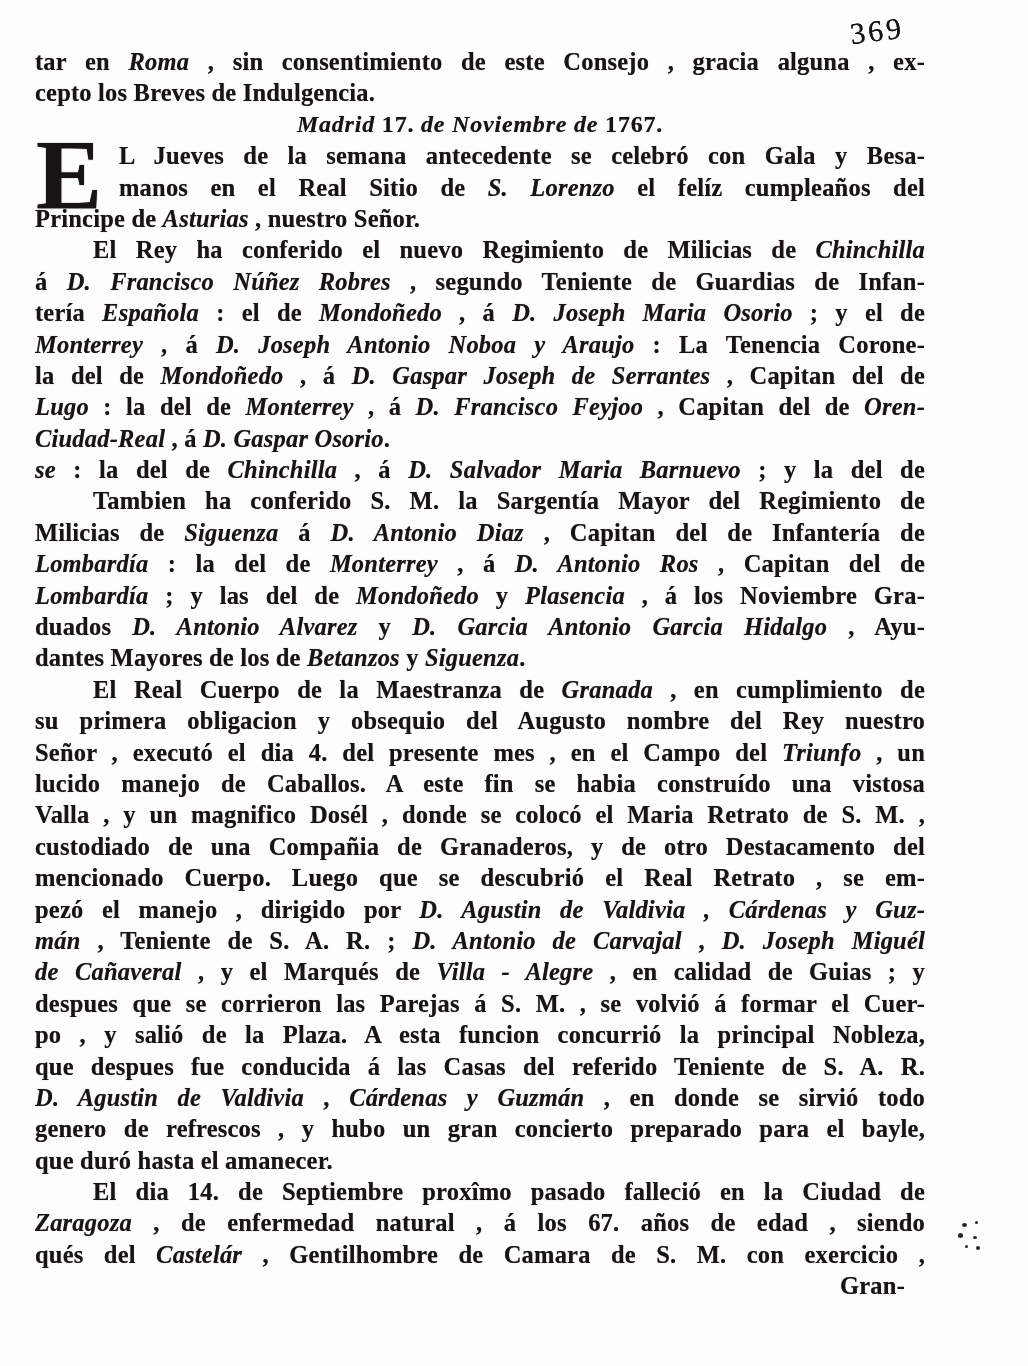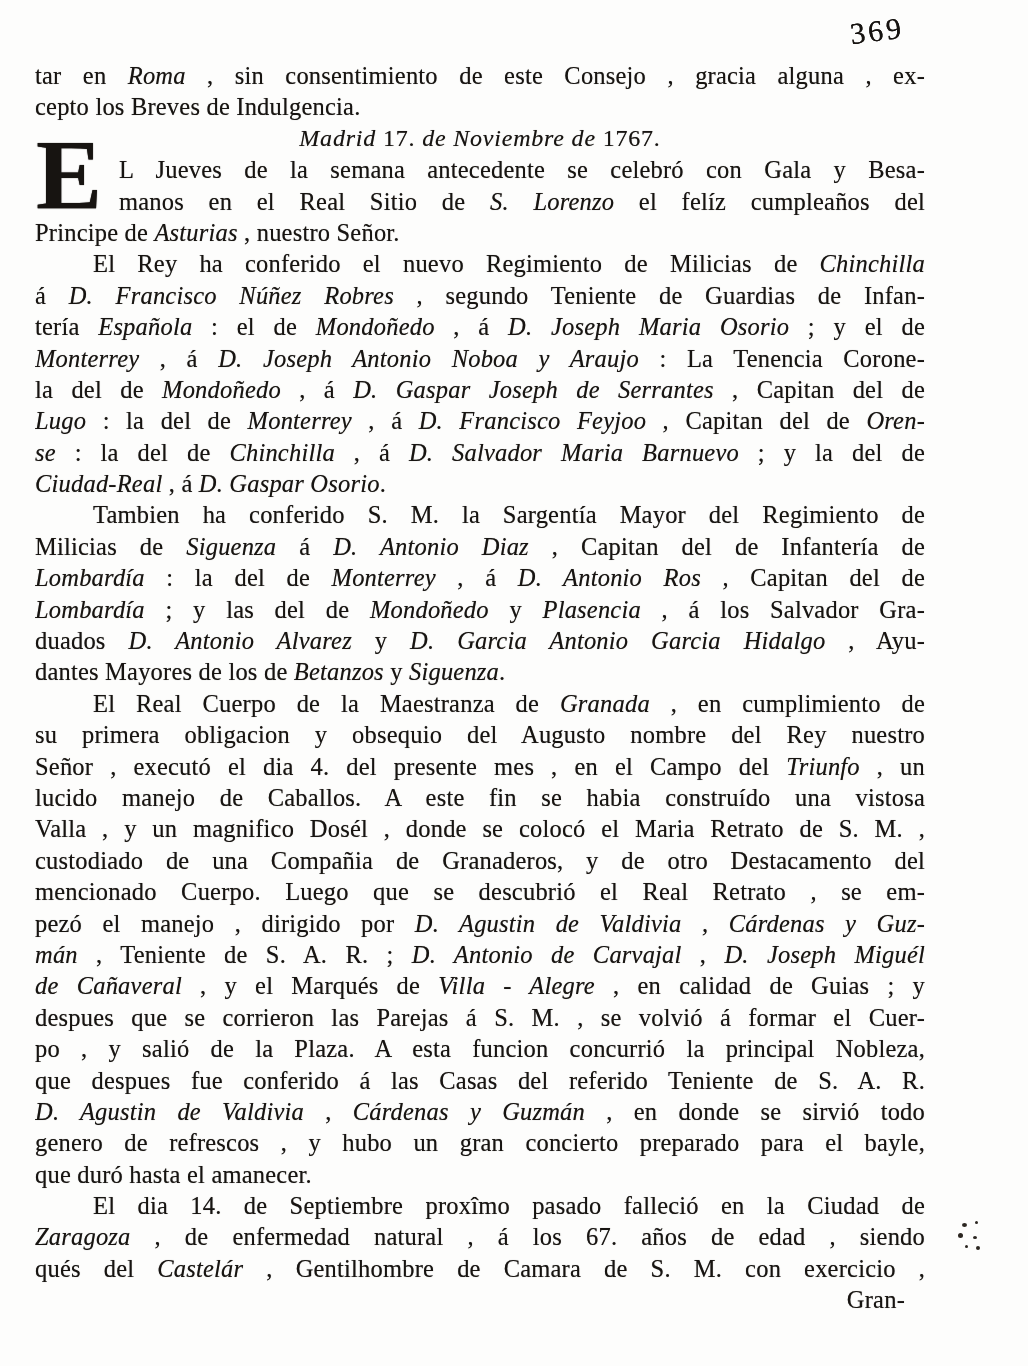--- a/index.html
+++ b/index.html
@@ -20,22 +20,23 @@
   .pagenum{
     position:absolute;
     left:850px;top:14px;
     font-size:30px;
     letter-spacing:3px;
     transform:rotate(-7deg);
     text-shadow:0 0 0.6px currentColor;
   }
   .text-block{
     position:absolute;
-    left:35px;top:60px;
+    left:35px;top:46px;
     width:890px;
+    font-weight:bold;
   }
   .line{
     height:31.4px;
     line-height:31.4px;
     font-size:24.5px;
     letter-spacing:0.2px;
     text-align:justify;
     text-align-last:justify;
     -moz-text-align-last:justify;
     overflow:hidden;
@@ -79,41 +80,41 @@
       <div class="line c dl"><span class="it">Madrid </span><span>17. </span><span class="it">de Noviembre de </span><span>1767.</span></div>
       <div class="line j dc"><span>L Jueves de la semana antecedente se celebró con Gala y Besa-</span></div>
       <div class="line j dc"><span>manos en el Real Sitio de </span><span class="it">S. Lorenzo</span><span> el felíz cumpleaños del</span></div>
       <div class="line jl"><span>Principe de </span><span class="it">Asturias</span><span> , nuestro Señor.</span></div>
       <div class="line j ind"><span>El Rey ha conferido el nuevo Regimiento de Milicias de </span><span class="it">Chinchilla</span></div>
       <div class="line j"><span>á </span><span class="it">D. Francisco Núñez Robres</span><span> , segundo Teniente de Guardias de Infan-</span></div>
       <div class="line j"><span>tería </span><span class="it">Española</span><span> : el de </span><span class="it">Mondoñedo</span><span> , á </span><span class="it">D. Joseph Maria Osorio</span><span> ; y el de</span></div>
       <div class="line j"><span class="it">Monterrey</span><span> , á </span><span class="it">D. Joseph Antonio Noboa y Araujo</span><span> : La Tenencia Corone-</span></div>
       <div class="line j"><span>la del de </span><span class="it">Mondoñedo</span><span> , á </span><span class="it">D. Gaspar Joseph de Serrantes</span><span> , Capitan del de</span></div>
       <div class="line j"><span class="it">Lugo</span><span> : la del de </span><span class="it">Monterrey</span><span> , á </span><span class="it">D. Francisco Feyjoo</span><span> , Capitan del de </span><span class="it">Oren-</span></div>
+      <div class="line jl"><span class="it">Ciudad-Real</span><span> , á </span><span class="it">D. Gaspar Osorio</span><span>.</span></div>
       <div class="line j"><span class="it">se</span><span> : la del de </span><span class="it">Chinchilla</span><span> , á </span><span class="it">D. Salvador Maria Barnuevo</span><span> ; y la del de</span></div>
-      <div class="line jl"><span class="it">Ciudad-Real</span><span> , á </span><span class="it">D. Gaspar Osorio</span><span>.</span></div>
       <div class="line j ind"><span>Tambien ha conferido S. M. la Sargentía Mayor del Regimiento de</span></div>
       <div class="line j"><span>Milicias de </span><span class="it">Siguenza</span><span> á </span><span class="it">D. Antonio Diaz</span><span> , Capitan del de Infantería de</span></div>
       <div class="line j"><span class="it">Lombardía</span><span> : la del de </span><span class="it">Monterrey</span><span> , á </span><span class="it">D. Antonio Ros</span><span> , Capitan del de</span></div>
-      <div class="line j"><span class="it">Lombardía</span><span> ; y las del de </span><span class="it">Mondoñedo</span><span> y </span><span class="it">Plasencia</span><span> , á los Salvador Gra-</span></div>
+      <div class="line j"><span class="it">Lombardía</span><span> ; y las del de </span><span class="it">Mondoñedo</span><span> y </span><span class="it">Plasencia</span><span> , á los Noviembre Gra-</span></div>
       <div class="line j"><span>duados </span><span class="it">D. Antonio Alvarez</span><span> y </span><span class="it">D. Garcia Antonio Garcia Hidalgo</span><span> , Ayu-</span></div>
       <div class="line jl"><span>dantes Mayores de los de </span><span class="it">Betanzos</span><span> y </span><span class="it">Siguenza</span><span>.</span></div>
       <div class="line j ind"><span>El Real Cuerpo de la Maestranza de </span><span class="it">Granada</span><span> , en cumplimiento de</span></div>
       <div class="line j"><span>su primera obligacion y obsequio del Augusto nombre del Rey nuestro</span></div>
       <div class="line j"><span>Señor , executó el dia 4. del presente mes , en el Campo del </span><span class="it">Triunfo</span><span> , un</span></div>
       <div class="line j"><span>lucido manejo de Caballos. A este fin se habia construído una vistosa</span></div>
       <div class="line j"><span>Valla , y un magnifico Dosél , donde se colocó el Maria Retrato de S. M. ,</span></div>
       <div class="line j"><span>custodiado de una Compañia de Granaderos, y de otro Destacamento del</span></div>
       <div class="line j"><span>mencionado Cuerpo. Luego que se descubrió el Real Retrato , se em-</span></div>
       <div class="line j"><span>pezó el manejo , dirigido por </span><span class="it">D. Agustin de Valdivia , Cárdenas y Guz-</span></div>
       <div class="line j"><span class="it">mán</span><span> , Teniente de S. A. R. ; </span><span class="it">D. Antonio de Carvajal</span><span> , </span><span class="it">D. Joseph Miguél</span></div>
       <div class="line j"><span class="it">de Cañaveral</span><span> , y el Marqués de </span><span class="it">Villa - Alegre</span><span> , en calidad de Guias ; y</span></div>
       <div class="line j"><span>despues que se corrieron las Parejas á S. M. , se volvió á formar el Cuer-</span></div>
       <div class="line j"><span>po , y salió de la Plaza. A esta funcion concurrió la principal Nobleza,</span></div>
-      <div class="line j"><span>que despues fue conferido á las Casas del referido Teniente de S. A. R.</span></div>
+      <div class="line j"><span>que despues fue conducida á las Casas del referido Teniente de S. A. R.</span></div>
       <div class="line j"><span class="it">D. Agustin de Valdivia</span><span> , </span><span class="it">Cárdenas y Guzmán</span><span> , en donde se sirvió todo</span></div>
       <div class="line j"><span>genero de refrescos , y hubo un gran concierto preparado para el bayle,</span></div>
       <div class="line jl"><span>que duró hasta el amanecer.</span></div>
       <div class="line j ind"><span>El dia 14. de Septiembre proxîmo pasado falleció en la Ciudad de</span></div>
       <div class="line j"><span class="it">Zaragoza</span><span> , de enfermedad natural , á los 67. años de edad , siendo</span></div>
       <div class="line j"><span>qués del </span><span class="it">Castelár</span><span> , Gentilhombre de Camara de S. M. con exercicio ,</span></div>
       <div class="line r"><span>Gran-</span></div>
     </div>
 
   <div class="speck" style="left:962px;top:1223px;width:5px;height:4px;"></div>

